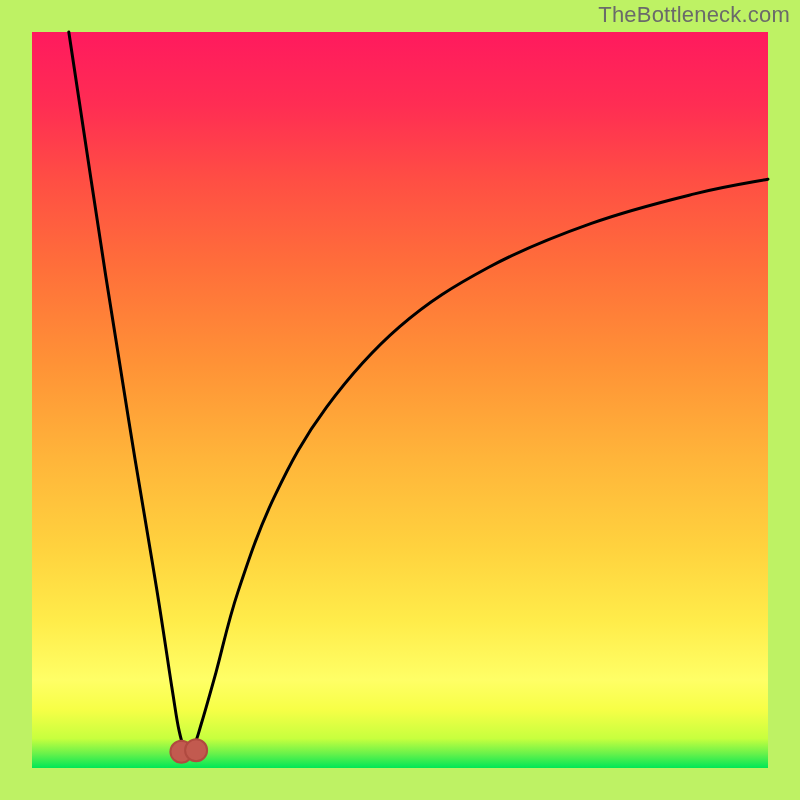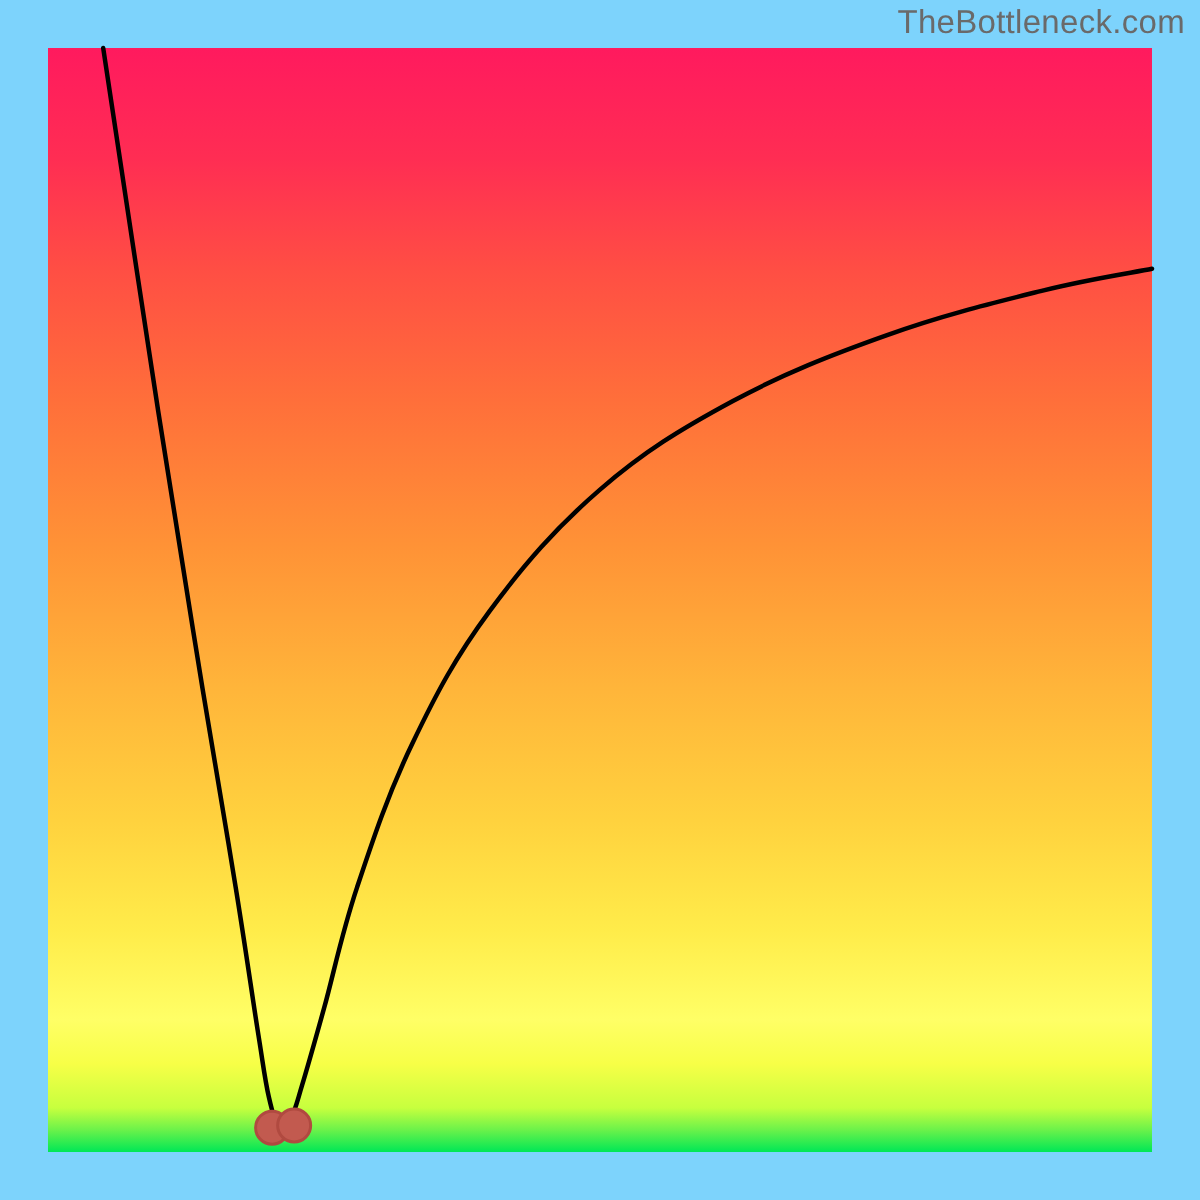--- a/index.html
+++ b/index.html
@@ -7,21 +7,21 @@
     padding: 0;
     width: 800px;
     height: 800px;
     background: #000;
     overflow: hidden;
     font-family: Arial, Helvetica, sans-serif;
   }
   .frame {
     position: absolute;
     inset: 0;
-    background: #7dd3fc;
+    background: #bef264;
   }
   .plot-area {
     position: absolute;
     left: 32px;
     top: 32px;
     width: 736px;
     height: 736px;
     
     background: linear-gradient(
       to top,

